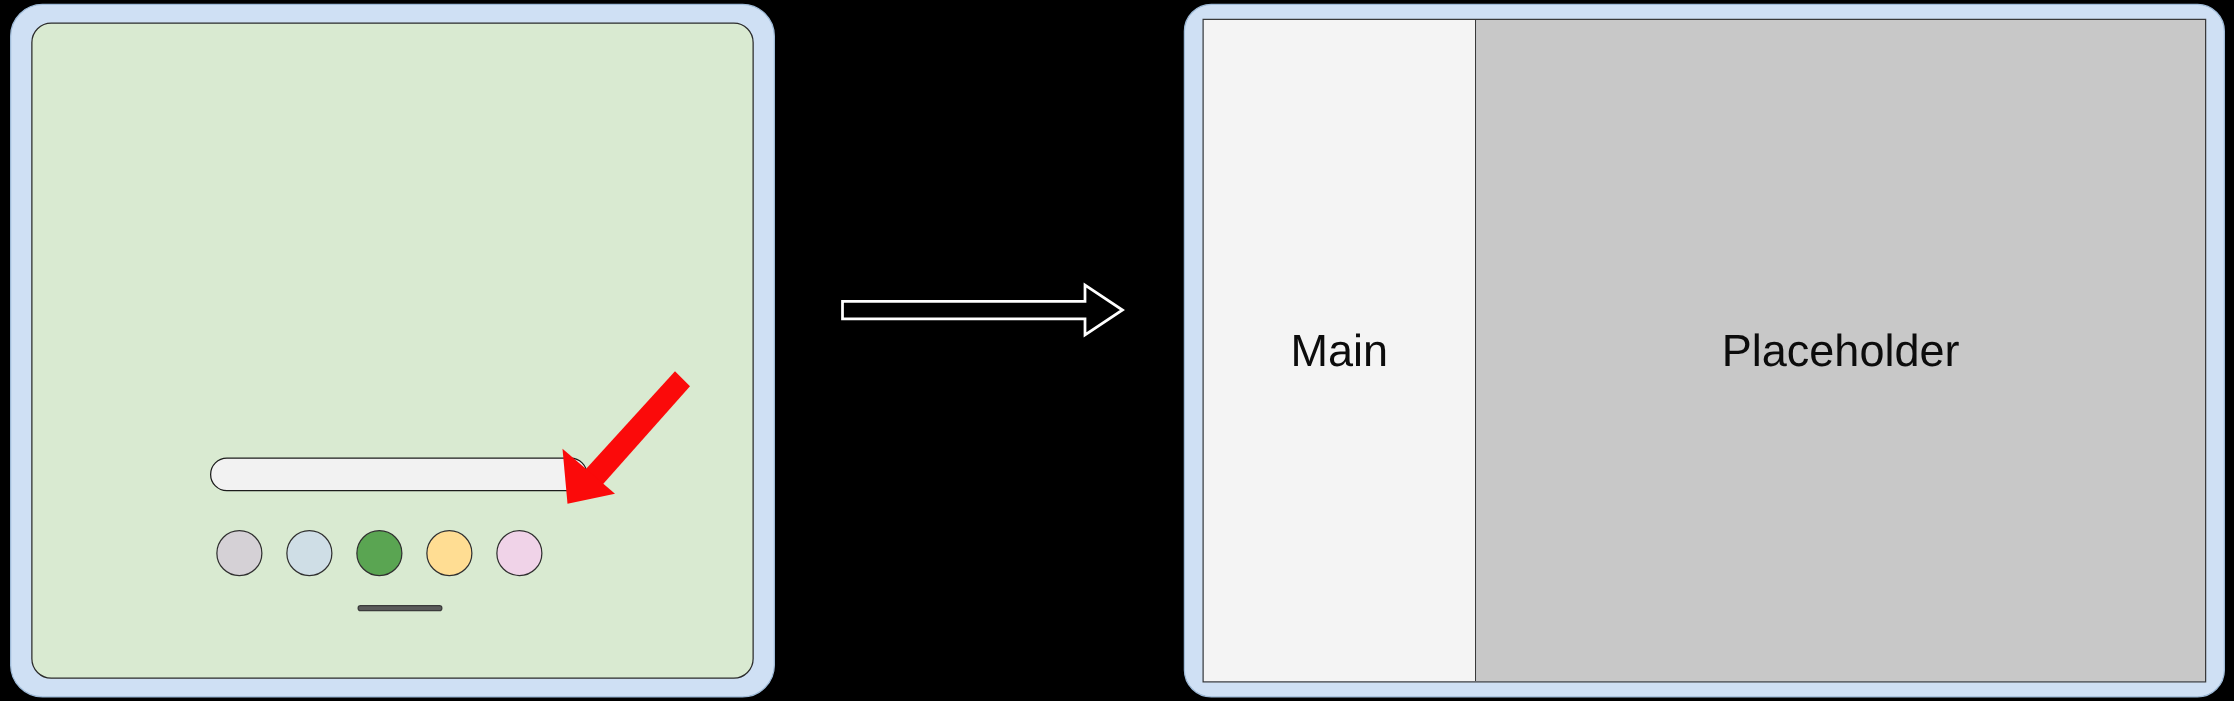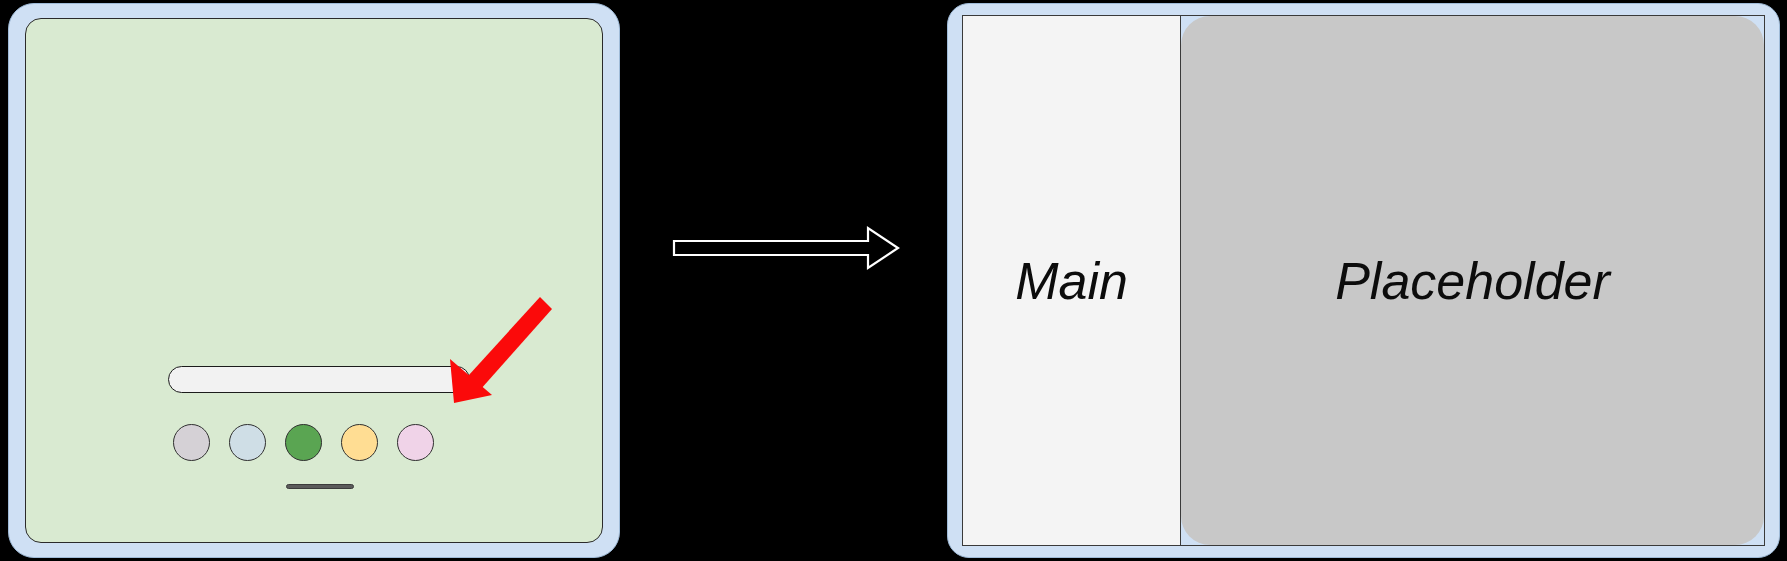--- a/index.html
+++ b/index.html
@@ -136,29 +136,27 @@
     justify-content: center;
     border-right: 1.3px solid #3a3a3a;
     box-sizing: border-box;
   }
   #pane-placeholder {
     flex: 1 1 auto;
     background: #c8c8c8;
     display: flex;
     align-items: center;
     justify-content: center;
-    border-radius: 29px;
   }
   .pane-label {
-    font-size: 52px;
+    font-size: 36px;
     color: #0c0c0c;
     font-family: "Liberation Sans", sans-serif;
     letter-spacing: 0px;
     white-space: nowrap;
-    font-style: italic;
   }
 </style>
 </head>
 <body>
 
 <div id="before-device">
   <div id="before-screen">
 
     <div id="search-pill"></div>
 

